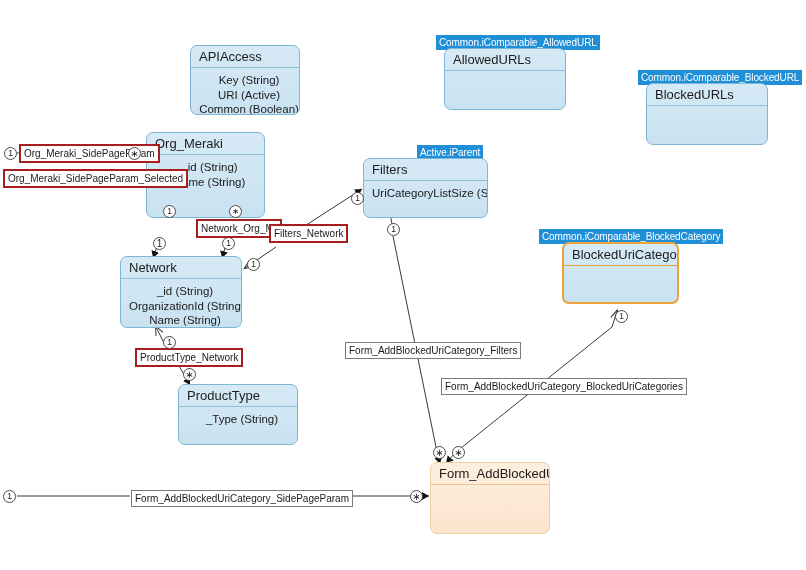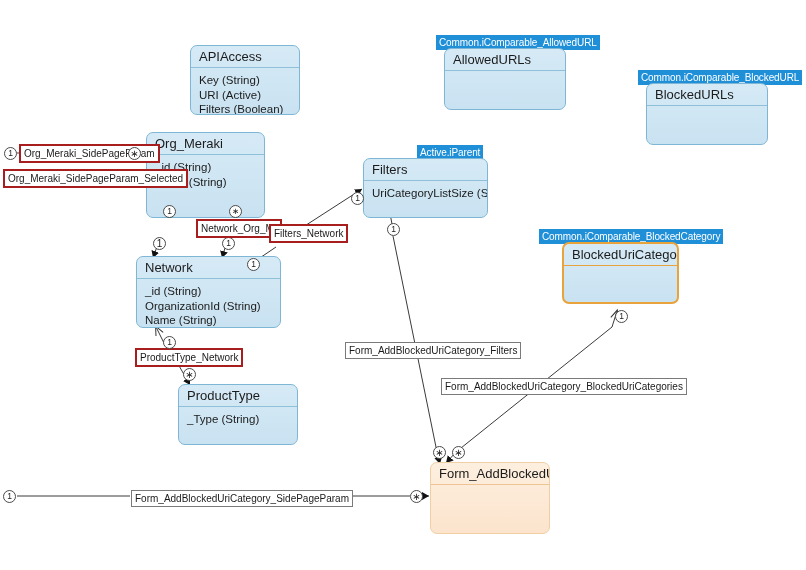--- a/index.html
+++ b/index.html
@@ -46,21 +46,21 @@
     color: #1b1b1b;
     border-bottom: 1px solid #8fc0da;
     white-space: nowrap;
   }
   .umlbox .uml-attrs {
     padding: 5px 0 4px 8px;
     font-size: 11.5px;
     line-height: 14.5px;
     color: #1b1b1b;
   }
-  .umlbox .uml-attrs div { white-space: nowrap; }
+  .umlbox .uml-attrs div { white-space: nowrap; text-align: center; }
 
   .umlbox.orange-border {
     border: 2px solid #e8a33d;
   }
   .umlbox.orange-border .uml-title { border-bottom: 1px solid #e8a33d; }
 
   .umlbox.form-box {
     border: 1px solid #f0cfa4;
     background: #fdecd8;
     background: linear-gradient(180deg, #fdefdf 0%, #fce4cd 100%);
@@ -167,33 +167,33 @@
       <line x1="301" y1="496" x2="410" y2="496"></line>
       <line x1="422" y1="496" x2="429" y2="496" marker-end="url(#solidArrow)"></line>
     </g>
   </svg>
 
   <div class="umlbox" style="left:190px; top:45px; width:110px; height:70px;">
     <div class="uml-title">APIAccess</div>
     <div class="uml-attrs">
       <div>Key (String)</div>
       <div>URI (Active)</div>
-      <div>Filters (Boolean)</div>
+      <div>Common (Boolean)</div>
     </div>
   </div>
 
   <div class="umlbox" style="left:146px; top:132px; width:119px; height:86px;">
     <div class="uml-title">Org_Meraki</div>
     <div class="uml-attrs">
       <div>_id (String)</div>
       <div>Name (String)</div>
     </div>
   </div>
 
-  <div class="umlbox" style="left:136px; top:256px; width:145px; height:72px;">
+  <div class="umlbox" style="left:120px; top:256px; width:122px; height:72px;">
     <div class="uml-title">Network</div>
     <div class="uml-attrs">
       <div>_id (String)</div>
       <div>OrganizationId (String)</div>
       <div>Name (String)</div>
       <div>TimeZone (String)</div>
     </div>
   </div>
 
   <div class="umlbox" style="left:178px; top:384px; width:120px; height:61px;">

